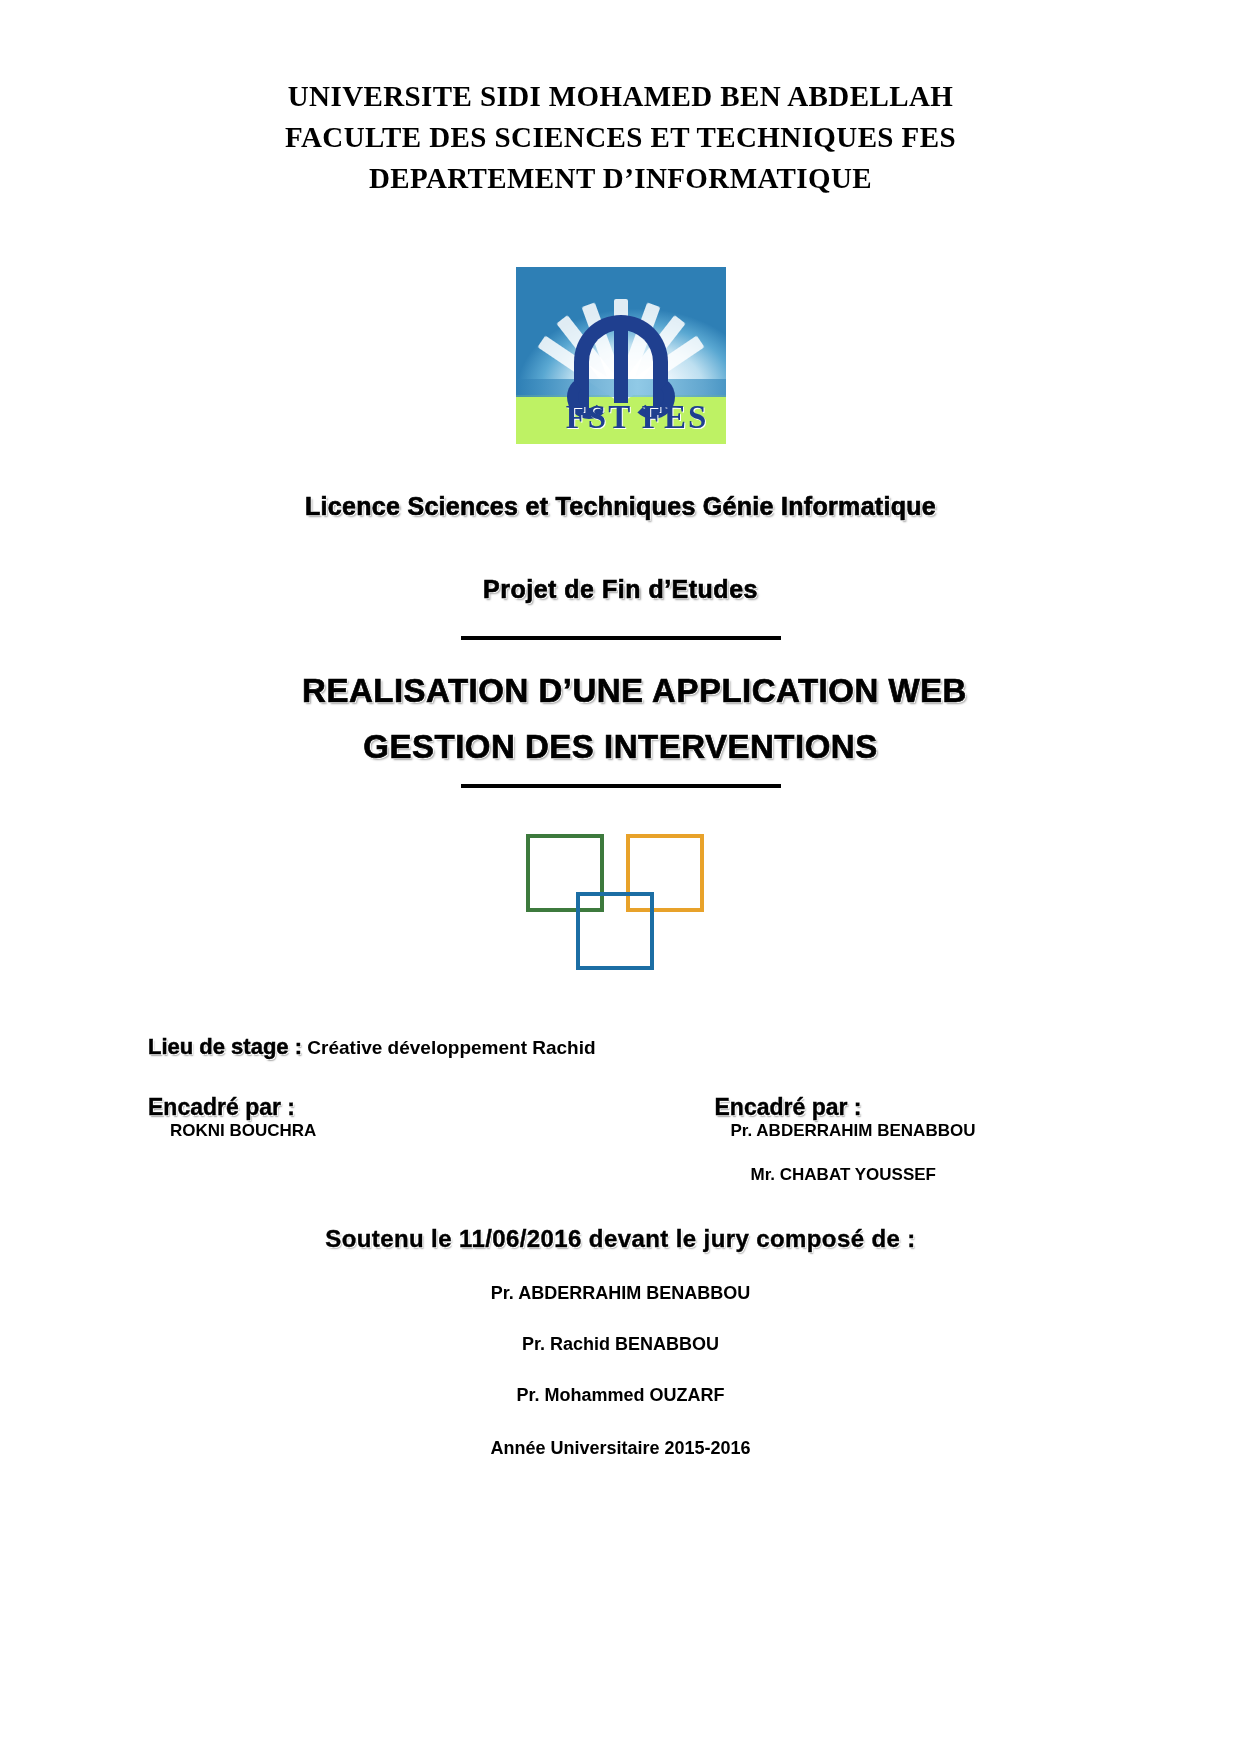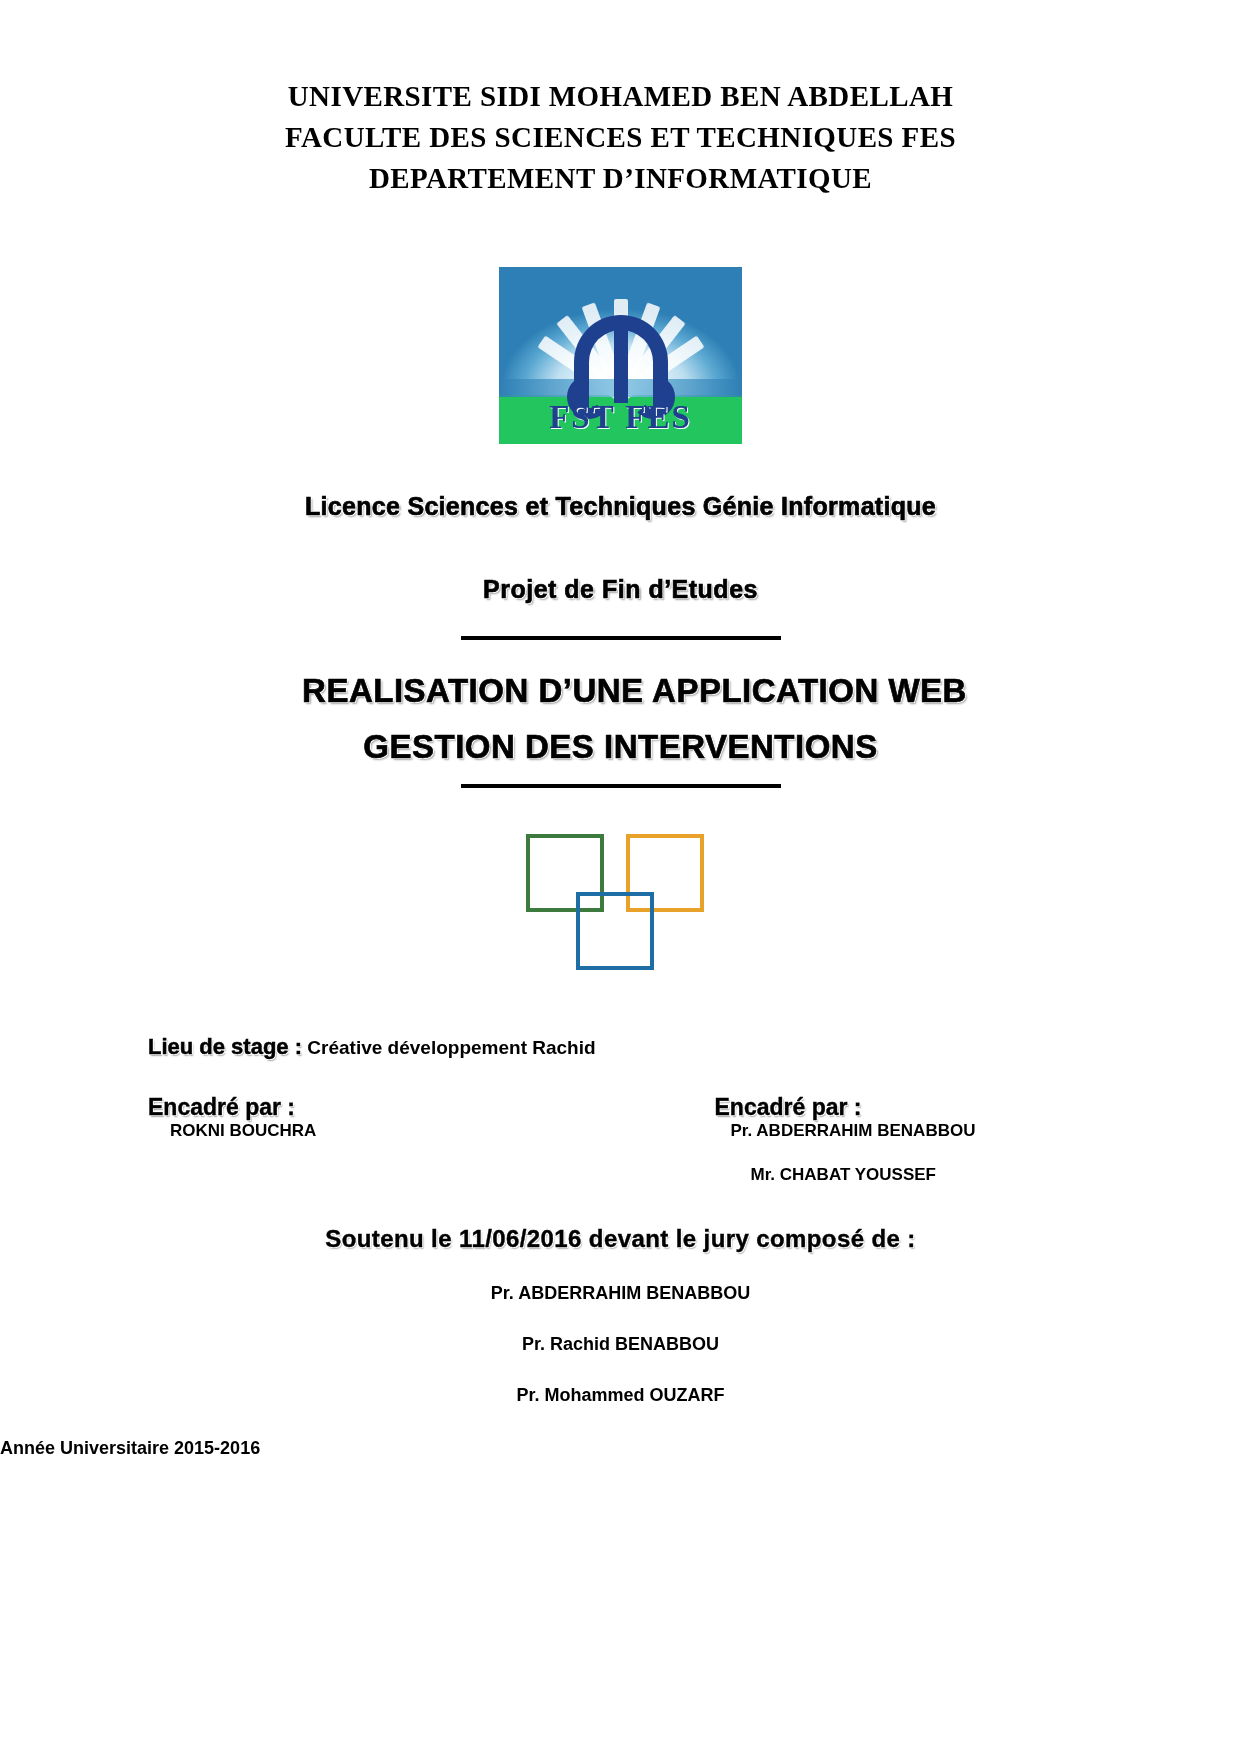--- a/index.html
+++ b/index.html
@@ -37,24 +37,24 @@
     color: #000;
   }
 
   
   .logo-wrap {
     display: flex;
     justify-content: center;
     margin-top: 68px;
   }
   .logo {
-    width: 243px;
+    width: 210px;
     height: 177px;
     position: relative;
-    background: #22c55e;
+    background: #bef264;
     overflow: hidden;
   }
   .logo .sky {
     position: absolute;
     left: 0; top: 0;
     width: 243px; height: 128px;
     background:
       radial-gradient(ellipse 120px 80px at 50% 95%, #ffffff 0%, #e8f4fb 30%, #bddff0 55%, #5aa8d2 80%, #2e7fb5 100%);
   }
   .logo .ray {
@@ -245,21 +245,21 @@
   .jury {
     text-align: center;
     font-family: "Liberation Sans", sans-serif;
   }
   .jury .member {
     font-size: 18px;
     font-weight: bold;
     margin-top: 30px;
   }
   .annee {
-    text-align: left;
+    text-align: center;
     font-family: "Liberation Sans", sans-serif;
     font-size: 18px;
     font-weight: bold;
     margin-top: 32px;
   }
 </style>
 </head>
 <body>
 
 <div class="page">

